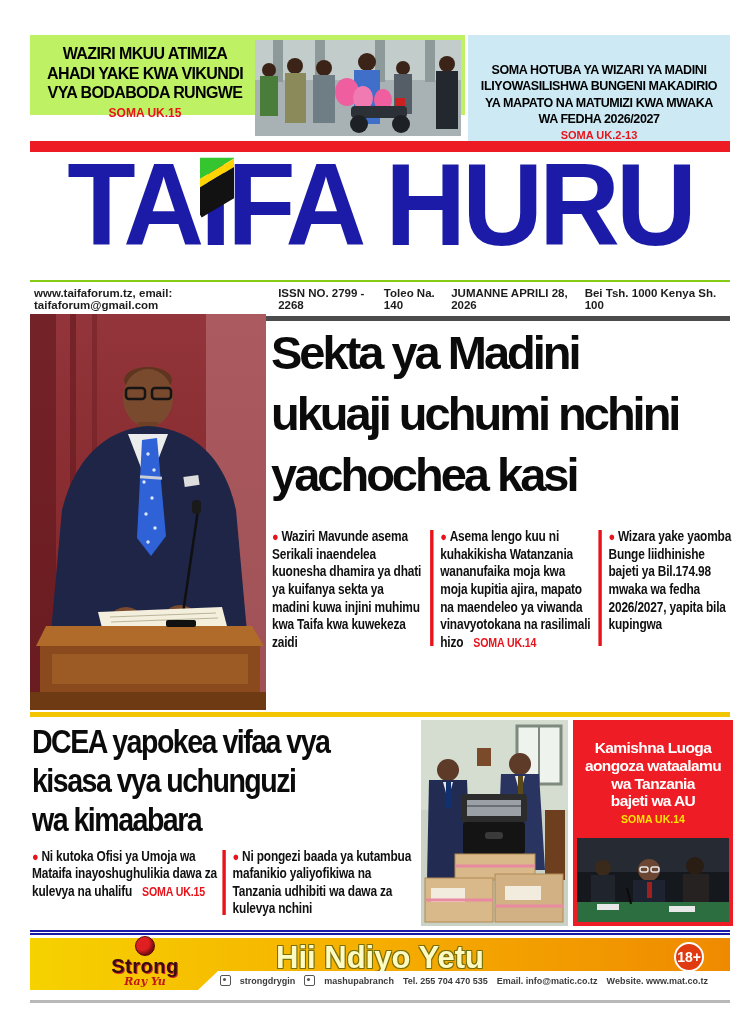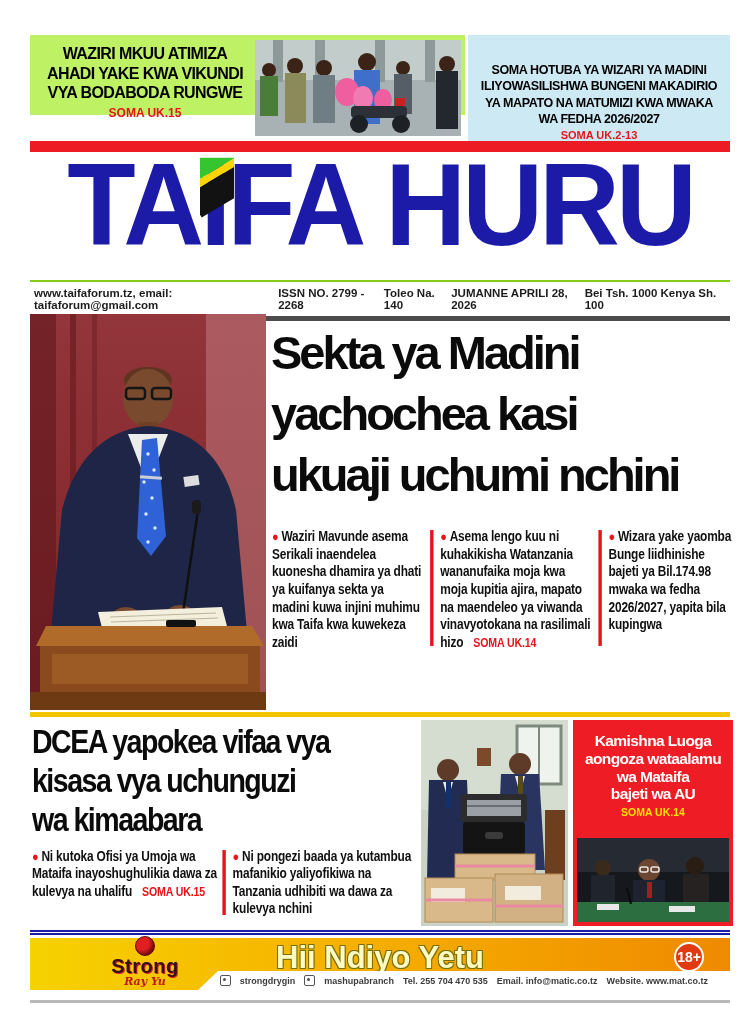--- a/index.html
+++ b/index.html
@@ -59,21 +59,21 @@
   .dcea-bullets{position:absolute;left:32px;top:848px;width:455px;display:flex;
                 transform:scaleX(0.85);transform-origin:left top;}
   .dcea-col{width:218px;font-weight:bold;font-size:14px;line-height:1.24;color:#101010;
             letter-spacing:-0.2px;}
   .dcea-divider{width:4px;background:#e8141c;margin:2px 8px 2px 6px;}
 
   .dcea-photo{position:absolute;left:421px;top:720px;width:147px;height:206px;display:block;}
 
   .side-box{position:absolute;left:573px;top:720px;width:160px;height:206px;background:#ee1c24;
             text-align:center;color:#fff;}
-  .side-title{padding-top:12px;}
+  .side-title{padding-top:19px;}
   .side-line{display:block;white-space:nowrap;font-weight:bold;font-size:15.5px;
              letter-spacing:-0.6px;line-height:1.15;}
   .side-soma{display:block;color:#ffe400;font-weight:bold;font-size:10.5px;margin-top:3px;}
   .side-photo{position:absolute;left:4px;bottom:4px;width:152px;height:84px;display:block;}
 
   .blue-double{position:absolute;left:30px;top:930px;width:700px;height:5px;box-sizing:border-box;
                border-top:2px solid #1b1ba8;border-bottom:2px solid #1b1ba8;}
 
   
   .ad{position:absolute;left:30px;top:938px;width:700px;height:52px;
@@ -218,22 +218,22 @@
     <line x1="81" y1="308" x2="188" y2="304" stroke="#b9b49a" stroke-width="1"></line>
     <polygon points="16,312 222,312 234,332 6,332" fill="#b06a2a"></polygon>
     <rect x="10" y="332" width="220" height="46" fill="#8a4a1d"></rect>
     <rect x="22" y="340" width="196" height="30" fill="#9c5a24"></rect>
     <rect x="136" y="306" width="30" height="7" rx="2" fill="#111111"></rect>
     <rect x="0" y="378" width="236" height="18" fill="#6e3a14"></rect>
   </svg>
 
   <div class="lead-headline">
     <span class="hl-line">Sekta ya Madini</span>
+    <span class="hl-line">ukuaji uchumi nchini</span>
     <span class="hl-line">yachochea kasi</span>
-    <span class="hl-line">ukuaji uchumi nchini</span>
   </div>
 
   <div class="lead-cols">
     <div class="lead-col">
       <span class="bullet-par">Waziri Mavunde asema Serikali inaendelea kuonesha dhamira ya dhati ya kuifanya sekta ya madini kuwa injini muhimu kwa Taifa kwa kuwekeza zaidi</span>
     </div>
     <div class="col-divider"></div>
     <div class="lead-col">
       <span class="bullet-par">Asema lengo kuu ni kuhakikisha Watanzania wananufaika moja kwa moja kupitia ajira, mapato na maendeleo ya viwanda vinavyotokana na rasilimali hizo</span>
       <span class="soma-inline">SOMA UK.14</span>
@@ -290,21 +290,21 @@
     <rect x="84" y="166" width="36" height="14" fill="#f2ecdf"></rect>
     <line x1="4" y1="180" x2="72" y2="180" stroke="#e88aa0" stroke-width="3"></line>
     <line x1="74" y1="186" x2="142" y2="186" stroke="#e88aa0" stroke-width="3"></line>
     <line x1="34" y1="146" x2="114" y2="146" stroke="#e88aa0" stroke-width="3"></line>
   </svg>
 
   <div class="side-box">
     <div class="side-title">
       <span class="side-line">Kamishna Luoga</span>
       <span class="side-line">aongoza wataalamu</span>
-      <span class="side-line">wa Mataifa</span>
+      <span class="side-line">wa Tanzania</span>
       <span class="side-line">bajeti wa AU</span>
     </div>
     <span class="side-soma">SOMA UK.14</span>
     <svg class="side-photo" viewBox="0 0 152 84" preserveAspectRatio="none">
       <rect width="152" height="84" fill="#15181d"></rect>
       <rect x="0" y="0" width="152" height="34" fill="#262b33"></rect>
       <circle cx="26" cy="30" r="8" fill="#3a2a1c"></circle>
         <rect x="14" y="37" width="24" height="28" fill="#20242c"></rect>
       <circle cx="72" cy="32" r="11" fill="#6b4632"></circle>
       <rect x="63" y="29" width="8" height="5" rx="2" fill="none" stroke="#e8e8e8" stroke-width="1.5"></rect>

